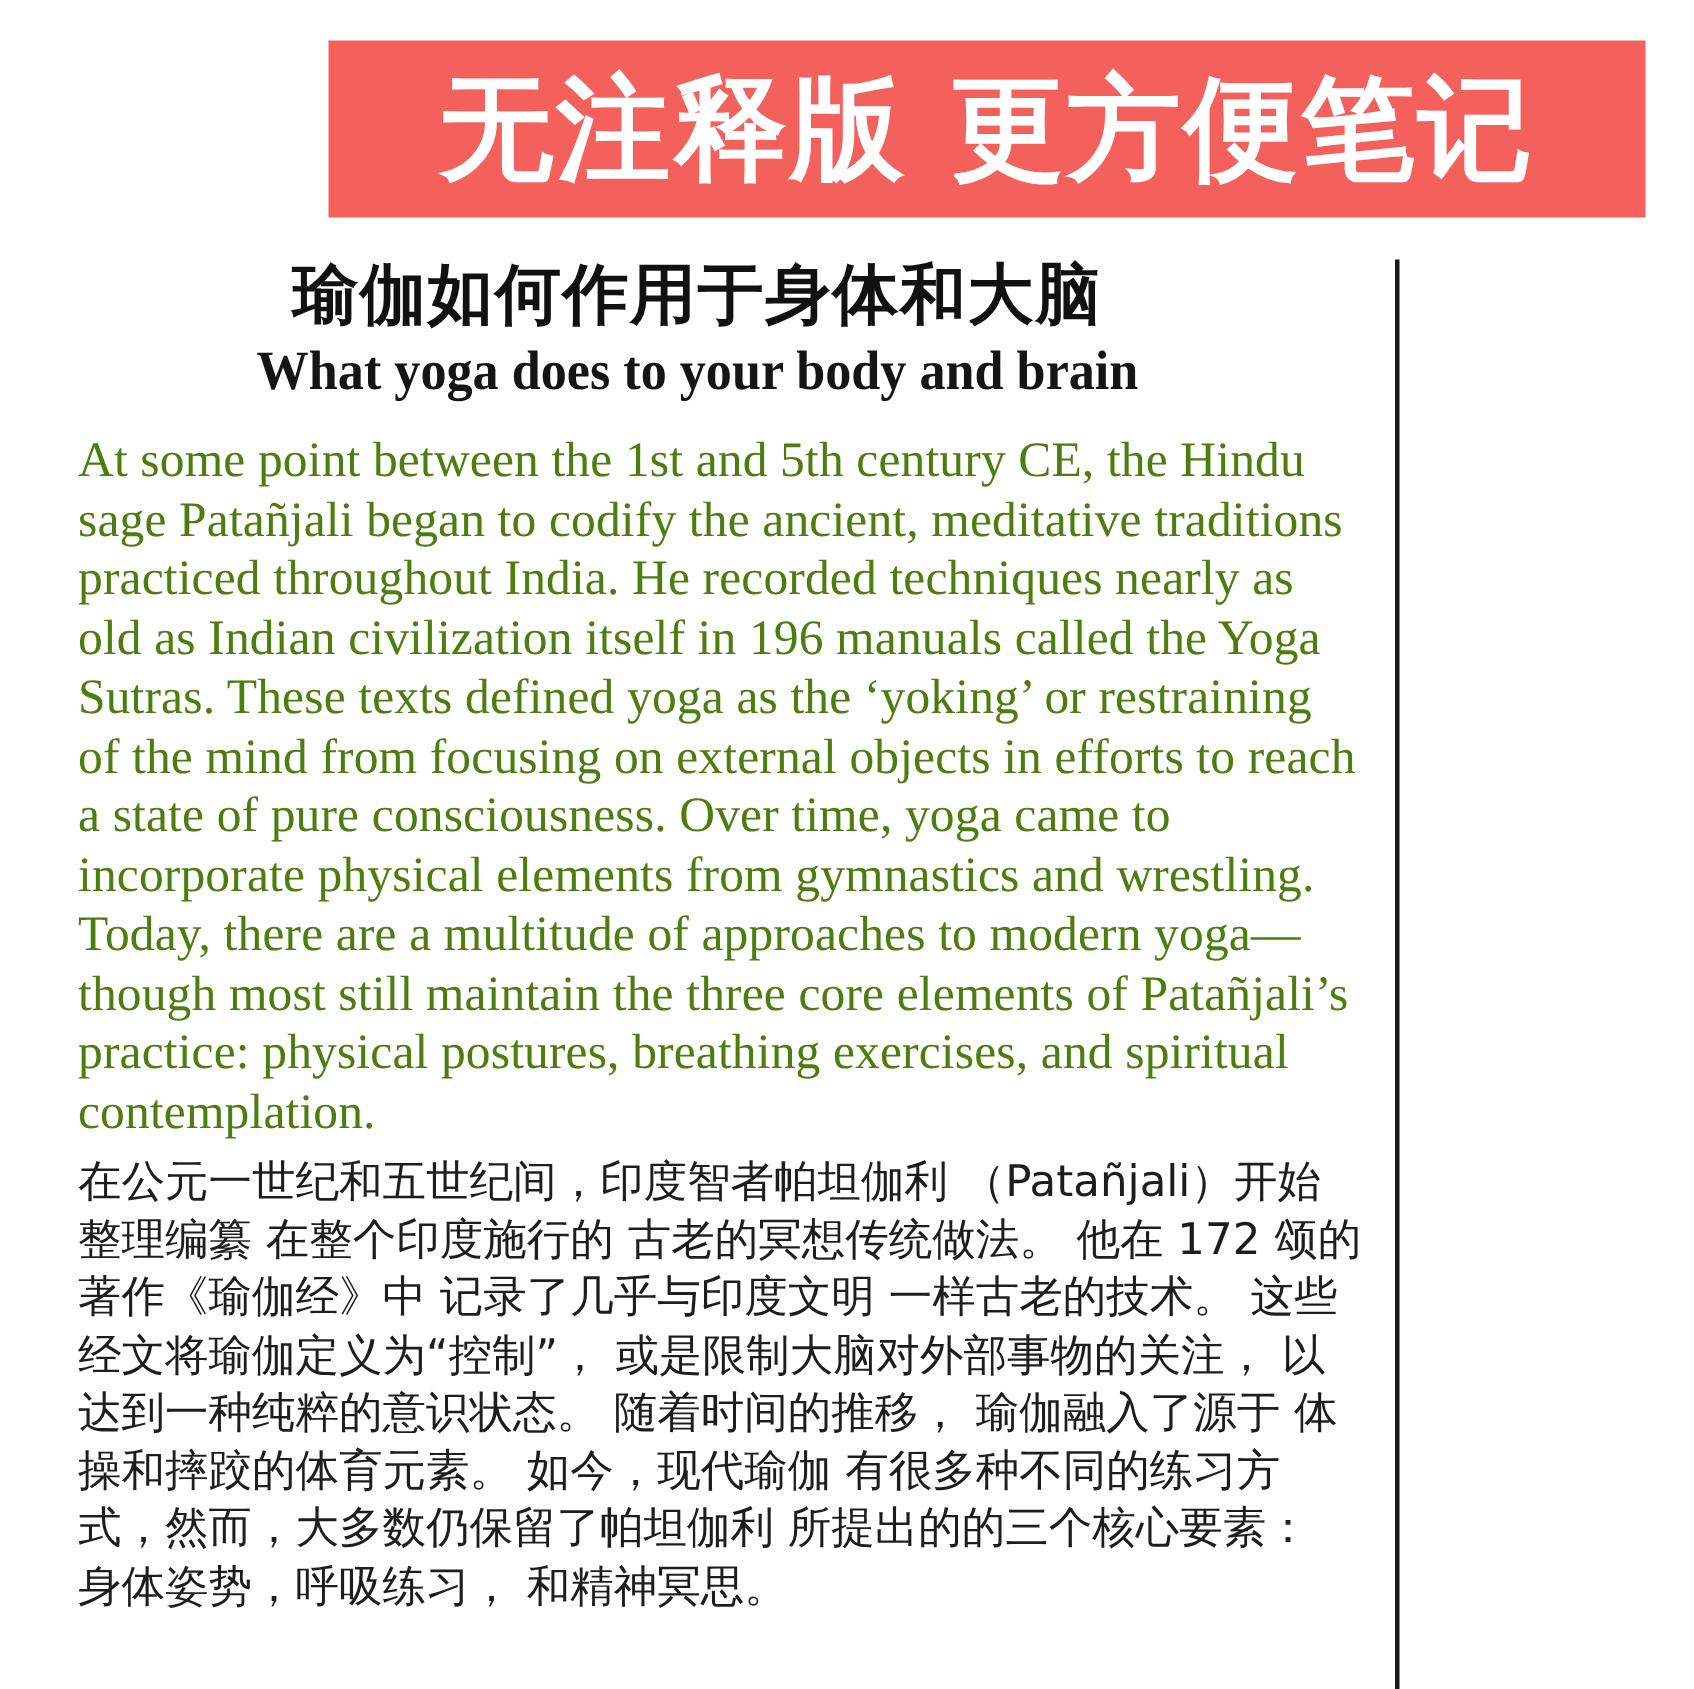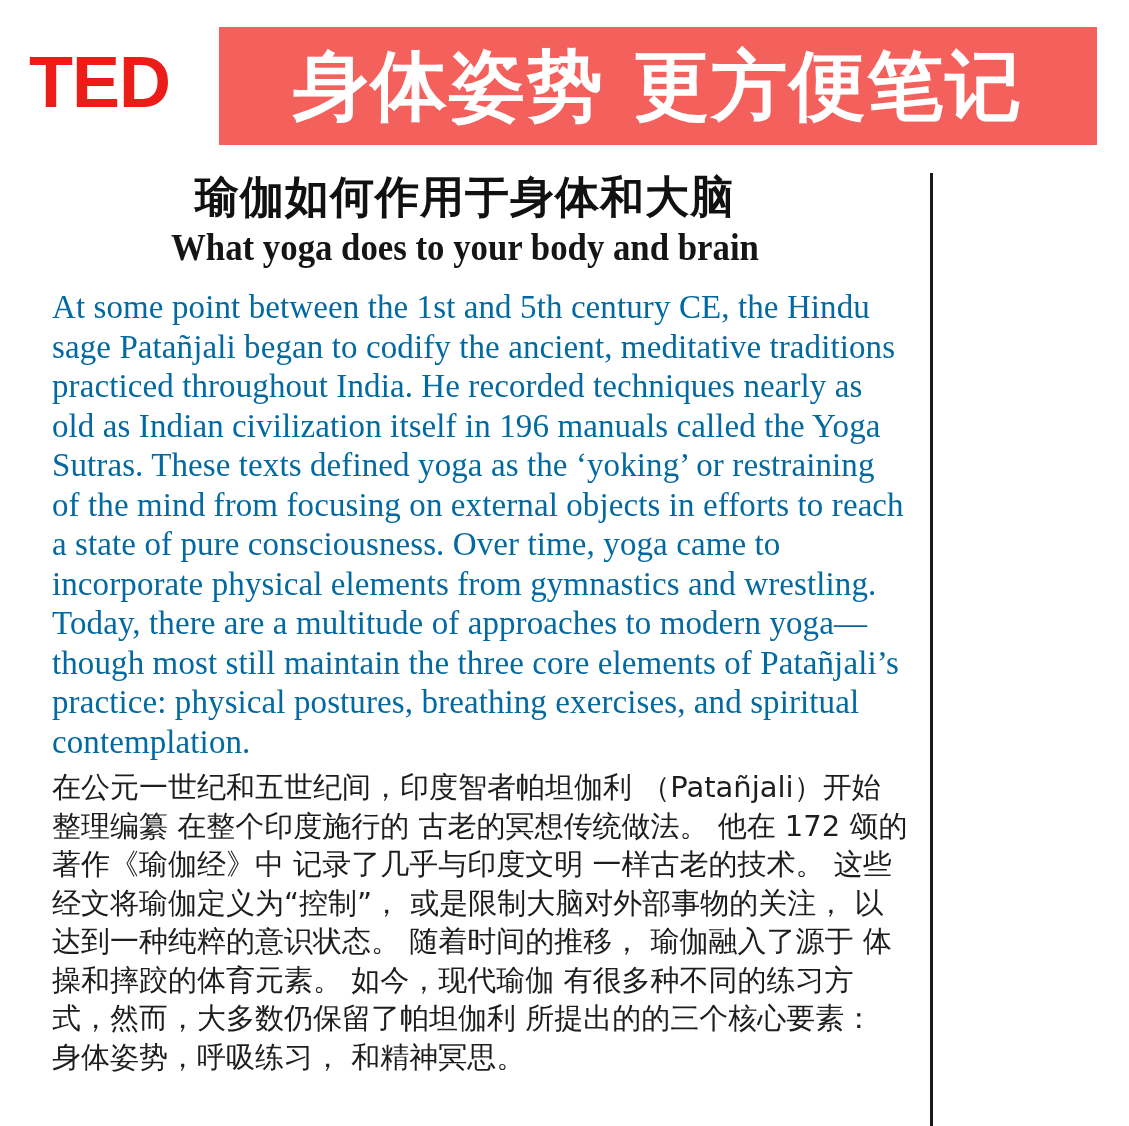--- a/index.html
+++ b/index.html
@@ -107,45 +107,44 @@
   }
 
   .body-block {
     padding: 18px 22px 0 52px;
   }
 
   .para-en {
     font-family: "Liberation Serif", "DejaVu Serif", serif;
     font-size: 33px;
     line-height: 39.5px;
-    color: #0369a1;
+    color: #4d7c0f;
     margin: 0;
     text-align: left;
     letter-spacing: 0.1px;
   }
 
   .para-cn {
     font-family: "DejaVu Sans", "Liberation Sans", sans-serif;
     font-size: 29px;
     line-height: 38.5px;
     color: #1d1d1d;
     margin: 6px 0 0 0;
     text-align: left;
     letter-spacing: 0px;
   }
 </style>
 </head>
 <body>
 
 <div class="header">
 
-  <div class="ted-logo">TED</div>
 
   <div class="promo-banner">
-    <span class="promo-banner-text">身体姿势 更方便笔记</span>
+    <span class="promo-banner-text">无注释版 更方便笔记</span>
   </div>
 
 </div>
 
 <div class="page-rule"></div>
 
 <div class="article">
 
   <div class="title-block">
     <h1 class="title-cn">瑜伽如何作用于身体和大脑</h1>

